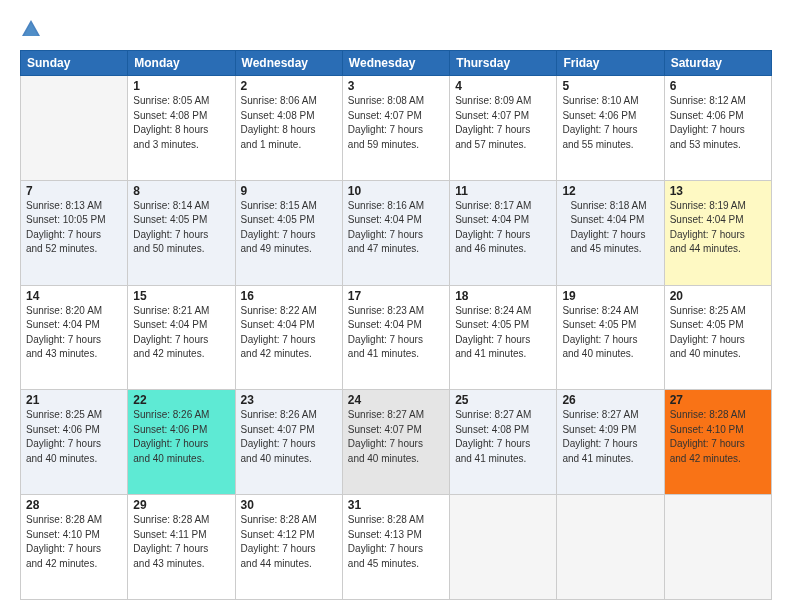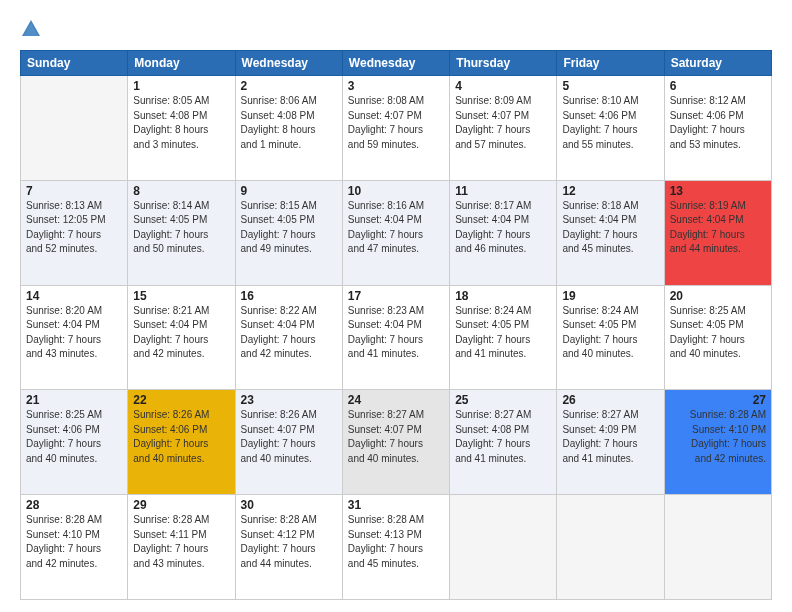--- a/index.html
+++ b/index.html
@@ -189,21 +189,21 @@
             <div class="day-info" style="white-space: pre-line;">Sunrise: 8:12 AM
 Sunset: 4:06 PM
 Daylight: 7 hours
 and 53 minutes.</div>
           </td>
         </tr>
         <tr>
           <td style="background-color: rgb(238, 242, 248);">
             <span class="day-number">7</span>
             <div class="day-info" style="white-space: pre-line;">Sunrise: 8:13 AM
-Sunset: 12:05 PM
+Sunset: 10:05 PM
 Daylight: 7 hours
 and 52 minutes.</div>
           </td>
           <td style="background-color: rgb(238, 242, 248);">
             <span class="day-number">8</span>
             <div class="day-info" style="white-space: pre-line;">Sunrise: 8:14 AM
 Sunset: 4:05 PM
 Daylight: 7 hours
 and 50 minutes.</div>
           </td>
@@ -223,26 +223,26 @@
           </td>
           <td style="background-color: rgb(238, 242, 248);">
             <span class="day-number">11</span>
             <div class="day-info" style="white-space: pre-line;">Sunrise: 8:17 AM
 Sunset: 4:04 PM
 Daylight: 7 hours
 and 46 minutes.</div>
           </td>
           <td style="background-color: rgb(238, 242, 248);">
             <span class="day-number">12</span>
-            <div class="day-info" style="white-space: pre-line;">Sunrise: 8:18 AM
+            <div class="day-info" style="white-space: pre-line; margin-left: 8px;">Sunrise: 8:18 AM
 Sunset: 4:04 PM
 Daylight: 7 hours
 and 45 minutes.</div>
           </td>
-          <td style="background-color: #ef4444;">
+          <td style="background-color: #fef9c3;">
             <span class="day-number">13</span>
             <div class="day-info" style="white-space: pre-line;">Sunrise: 8:19 AM
 Sunset: 4:04 PM
 Daylight: 7 hours
 and 44 minutes.</div>
           </td>
         </tr>
         <tr>
           <td style="background-color: rgb(255, 255, 255);">
             <span class="day-number">14</span>
@@ -295,21 +295,21 @@
           </td>
         </tr>
         <tr>
           <td style="background-color: rgb(238, 242, 248);">
             <span class="day-number">21</span>
             <div class="day-info" style="white-space: pre-line;">Sunrise: 8:25 AM
 Sunset: 4:06 PM
 Daylight: 7 hours
 and 40 minutes.</div>
           </td>
-          <td style="background-color: #eab308;">
+          <td style="background-color: #5eead4;">
             <span class="day-number">22</span>
             <div class="day-info" style="white-space: pre-line;">Sunrise: 8:26 AM
 Sunset: 4:06 PM
 Daylight: 7 hours
 and 40 minutes.</div>
           </td>
           <td style="background-color: rgb(238, 242, 248);">
             <span class="day-number">23</span>
             <div class="day-info" style="white-space: pre-line;">Sunrise: 8:26 AM
 Sunset: 4:07 PM
@@ -330,21 +330,21 @@
 Daylight: 7 hours
 and 41 minutes.</div>
           </td>
           <td style="background-color: rgb(238, 242, 248);">
             <span class="day-number">26</span>
             <div class="day-info" style="white-space: pre-line;">Sunrise: 8:27 AM
 Sunset: 4:09 PM
 Daylight: 7 hours
 and 41 minutes.</div>
           </td>
-          <td style="background-color: #3b82f6; text-align: right;">
+          <td style="background-color: #f97316;">
             <span class="day-number">27</span>
             <div class="day-info" style="white-space: pre-line;">Sunrise: 8:28 AM
 Sunset: 4:10 PM
 Daylight: 7 hours
 and 42 minutes.</div>
           </td>
         </tr>
         <tr>
           <td style="background-color: rgb(255, 255, 255);">
             <span class="day-number">28</span>

